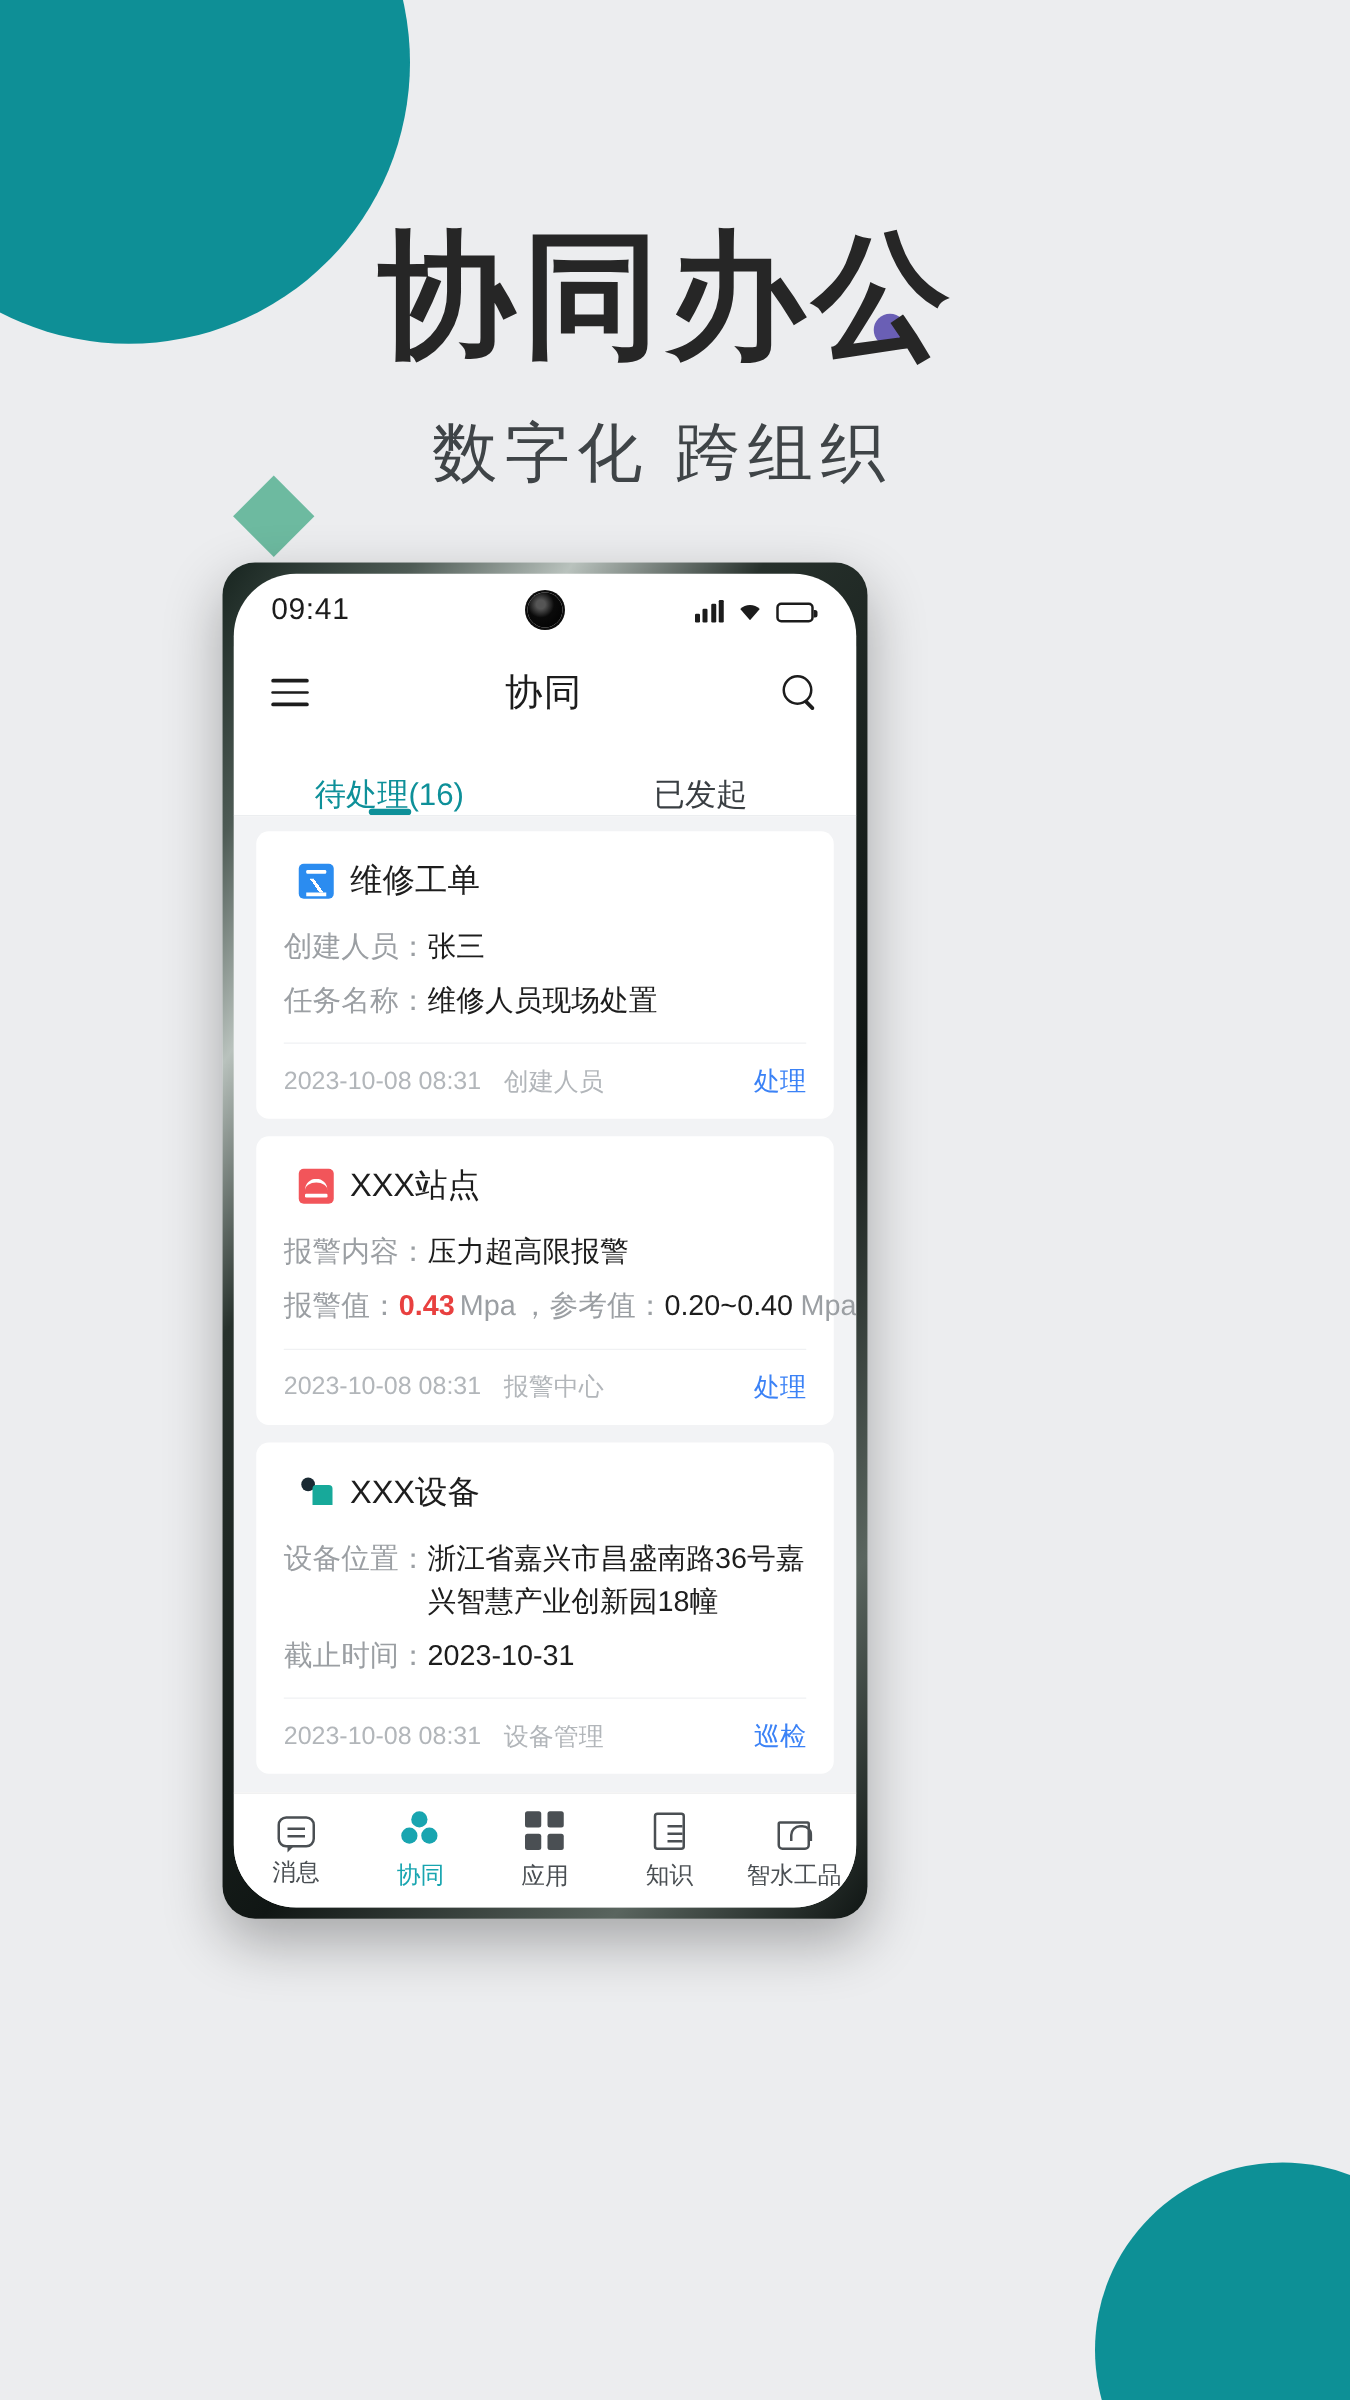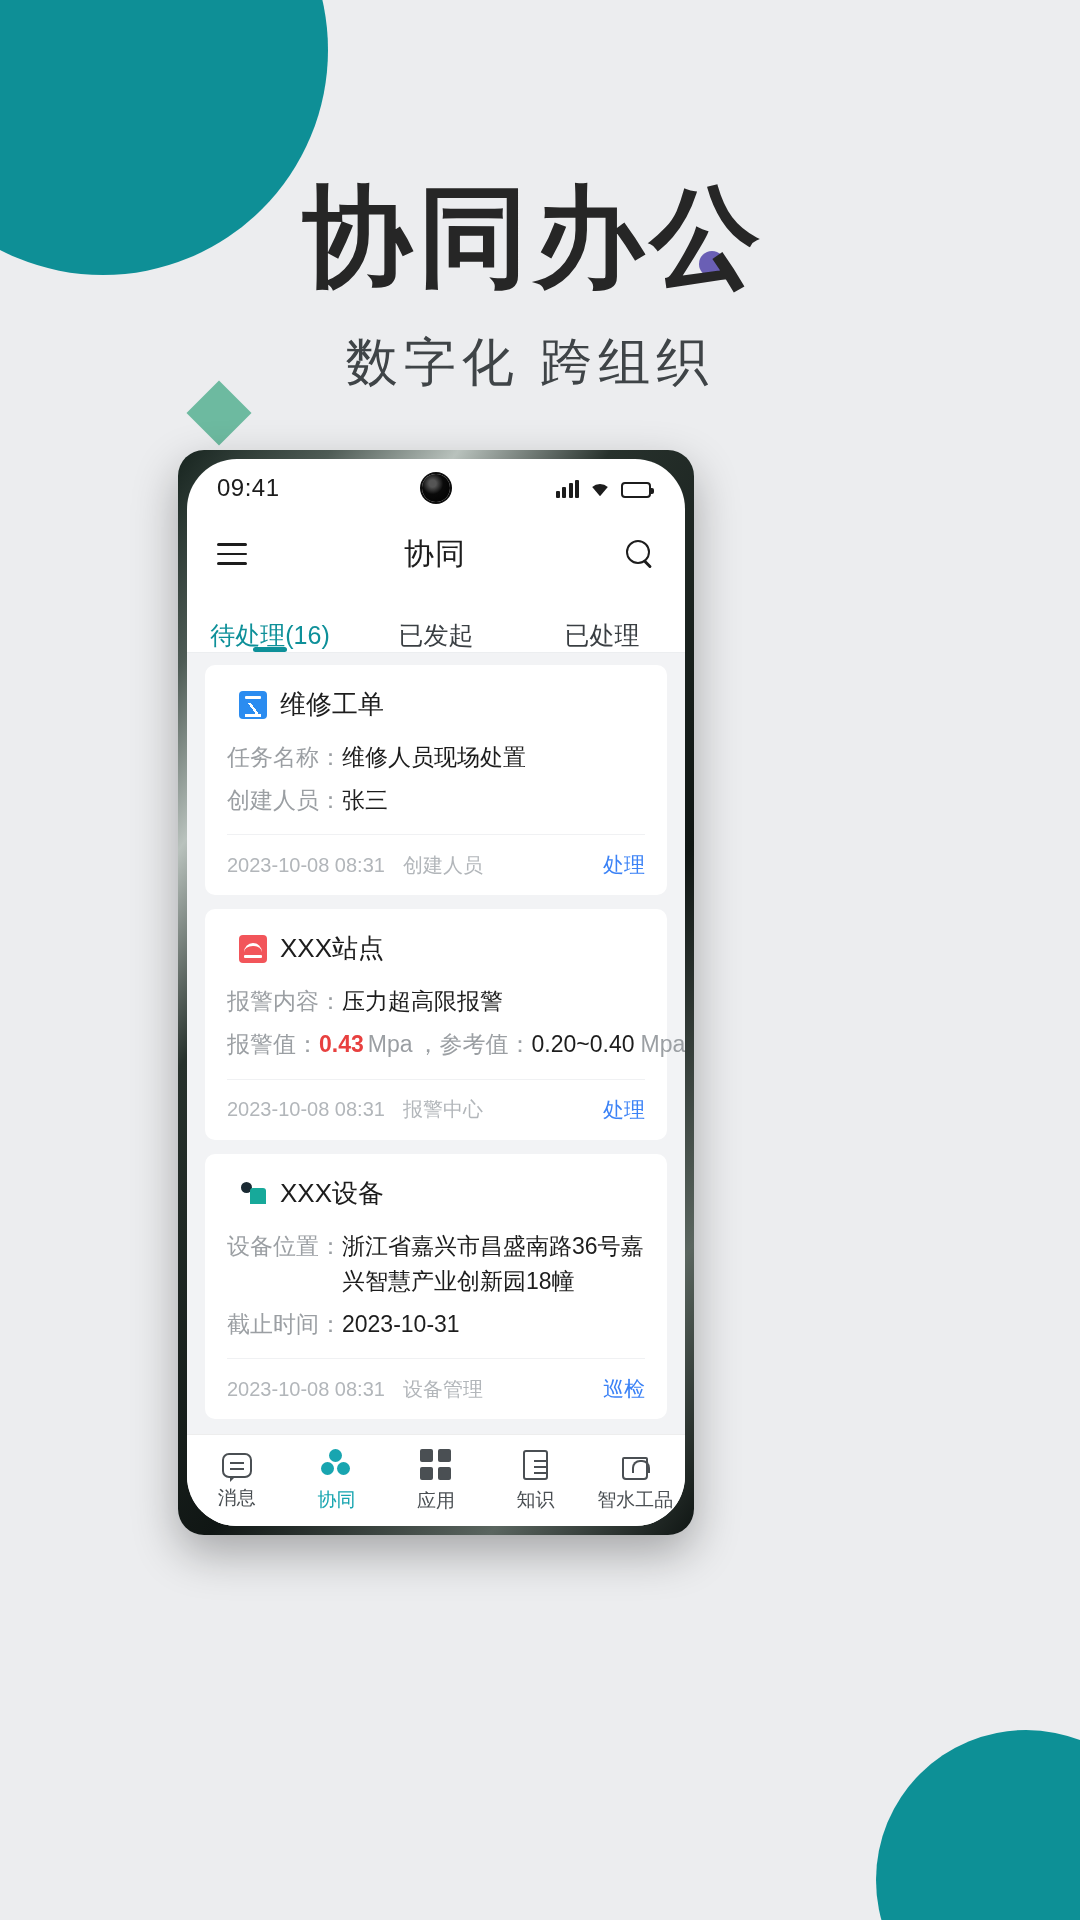--- a/index.html
+++ b/index.html
@@ -292,39 +292,36 @@
   </div>
 
   <div id="tabs">
     <div class="tab active">
       <span>待处理(16)</span>
       <span class="tab-underline"></span>
     </div>
     <div class="tab">
       <span>已发起</span>
     </div>
-    <div class="tab">
-      <span>已处理</span>
-    </div>
   </div>
 
   <div id="card-list">
 
     <div class="card">
       <div class="card-head">
         <span class="app-icon icon-work-order"></span>
         <span class="card-title">维修工单</span>
       </div>
       <div class="field">
+        <span class="field-label">创建人员：</span>
+        <span class="field-value strong">张三</span>
+      </div>
+      <div class="field">
         <span class="field-label">任务名称：</span>
         <span class="field-value strong">维修人员现场处置</span>
-      </div>
-      <div class="field">
-        <span class="field-label">创建人员：</span>
-        <span class="field-value strong">张三</span>
       </div>
       <div class="card-foot">
         <span class="foot-time">2023-10-08 08:31</span>
         <span class="foot-source">创建人员</span>
         <span class="foot-action">处理</span>
       </div>
     </div>
 
     <div class="card">
       <div class="card-head">

